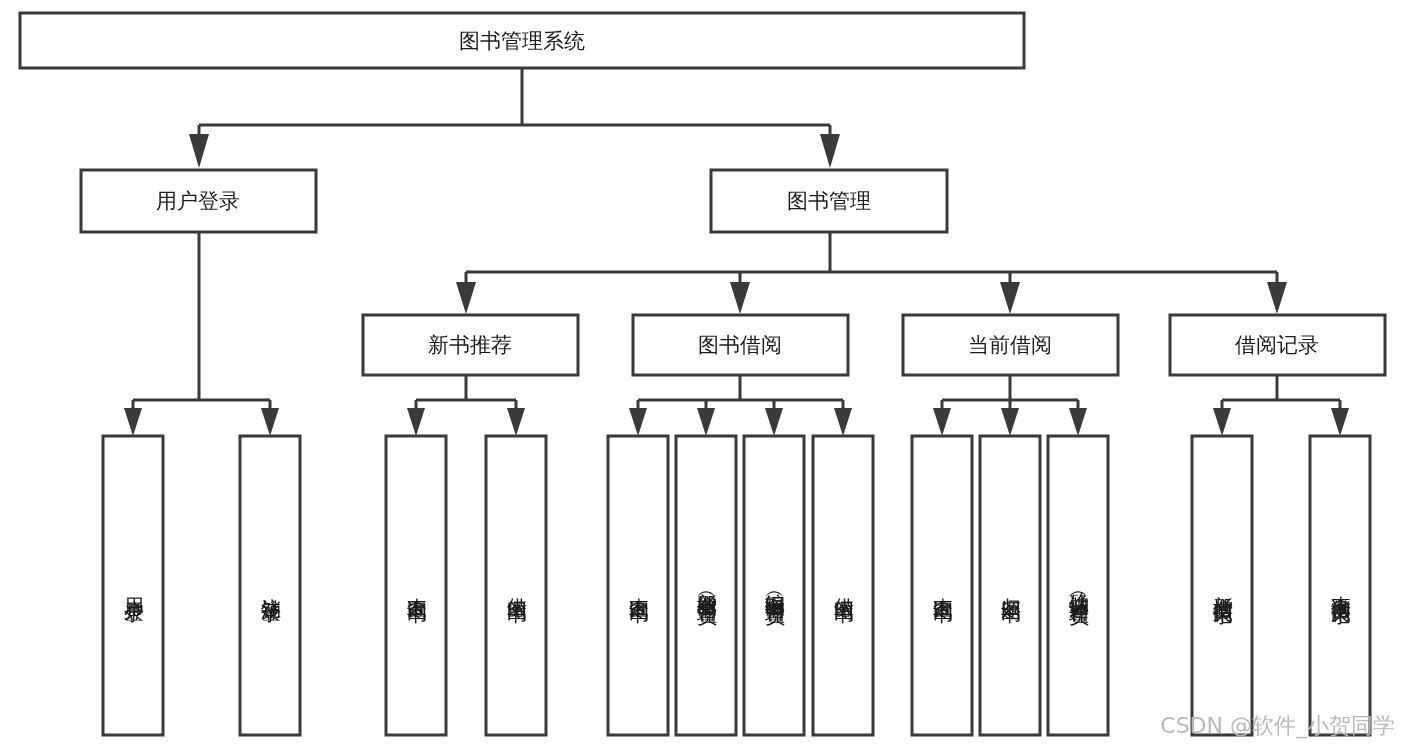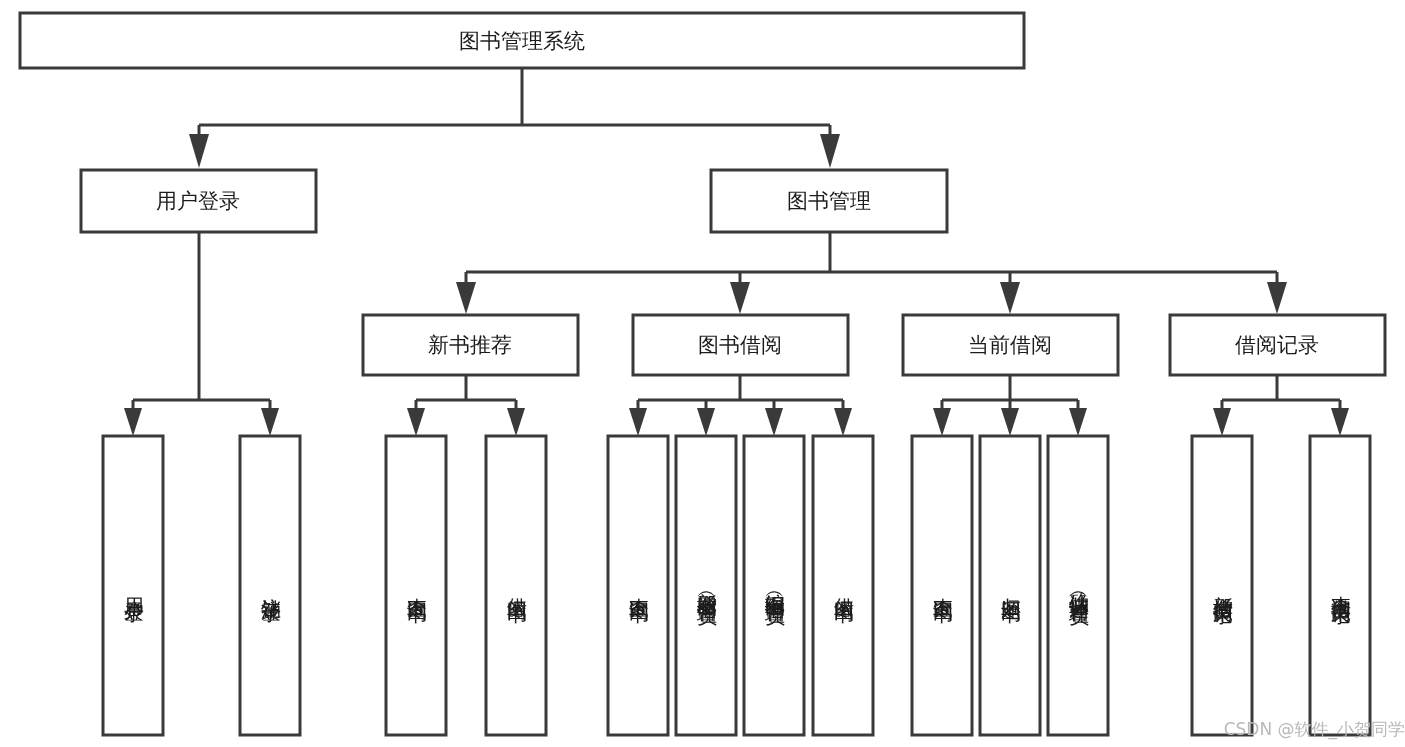--- a/index.html
+++ b/index.html
@@ -51,24 +51,24 @@
     dominant-baseline: middle;
   }
   .node-label.vertical {
     font-size: 20px;
     writing-mode: vertical-rl;
     text-orientation: upright;
     letter-spacing: 2px;
   }
   .watermark {
     position: absolute;
-    right: 0;
+    right: 10px;
     bottom: 6px;
     font-family: "DejaVu Sans", "Liberation Sans", sans-serif;
-    font-size: 17px;
+    font-size: 22px;
     color: #b9b9b9;
     white-space: nowrap;
     user-select: none;
   }
 </style>
 </head>
 <body>
 
 <div id="diagram-root">
 

